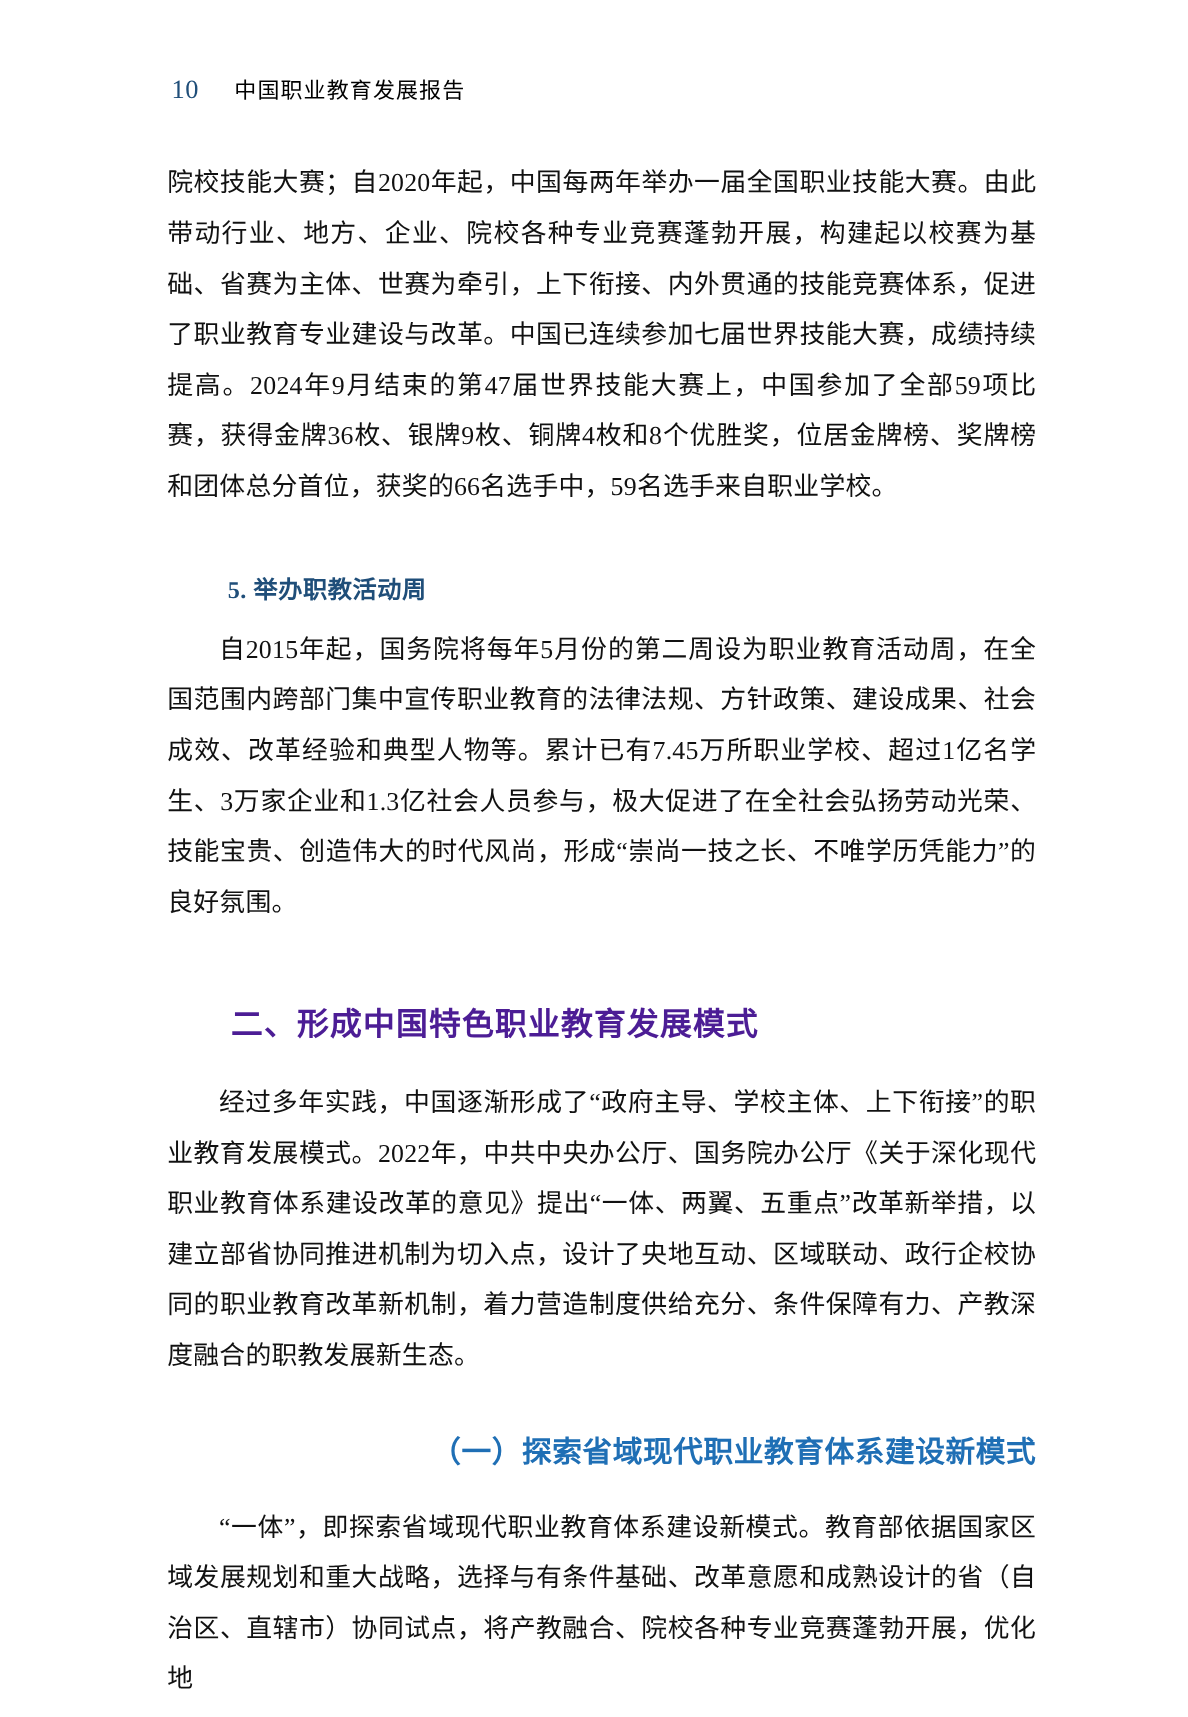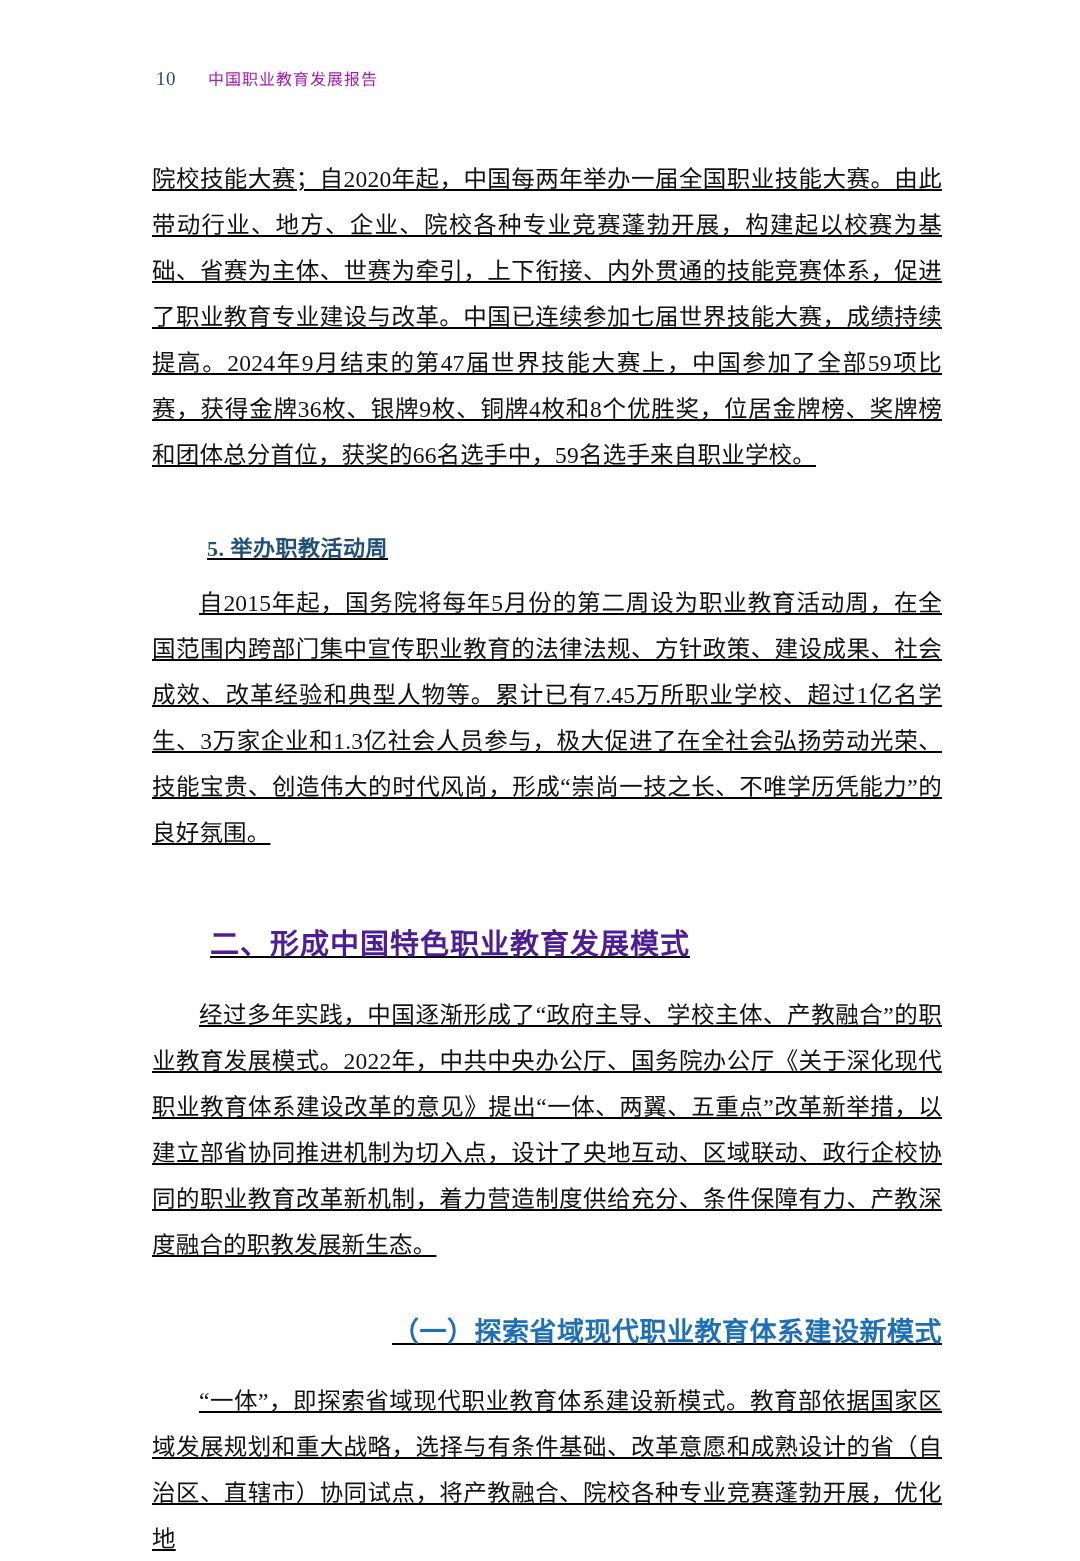--- a/index.html
+++ b/index.html
@@ -19,38 +19,37 @@
   
   .running-head {
     position: absolute;
     top: 66px;
     left: 156px;
     display: flex;
     align-items: baseline;
     color: #1f4e79;
   }
   .running-head .folio {
-    font-size: 19px;
+    font-size: 24px;
     letter-spacing: 0.5px;
     color: #1f4e79;
   }
   .running-head .rh-title {
-    font-size: 16px;
+    font-size: 20px;
     margin-left: 32px;
-    color: #a21caf;
+    color: #000000;
     letter-spacing: 1px;
   }
 
   
   .content {
     position: absolute;
-    top: 156px;
+    top: 144px;
     left: 152px;
     width: 790px;
-    text-decoration: underline;
   }
   p.body {
     margin: 0;
     font-size: 23.5px;
     line-height: 46px;
     color: #111111;
     text-align: justify;
     text-justify: inter-ideograph;
     letter-spacing: 0.2px;
   }
@@ -110,21 +109,21 @@
     <h3 class="sub-head">5.  举办职教活动周</h3>
 
     <p class="body indent">自2015年起，国务院将每年5月份的第二周设为职业教育活动周，在全国范围内跨部门集中宣传职业教育的法律法规、方针政策、建设成果、社会成效、改革经验和典型人物等。累计已有7.45万所职业学校、超过1亿名学生、3万家企业和1.3亿社会人员参与，极大促进了在全社会弘扬劳动光荣、技能宝贵、创造伟大的时代风尚，形成“崇尚一技之长、不唯学历凭能力”的良好氛围。</p>
 
     <div class="gap-lg"></div>
 
     <h1 class="section-head">二、形成中国特色职业教育发展模式</h1>
 
     <div class="gap-sm"></div>
 
-    <p class="body indent">经过多年实践，中国逐渐形成了“政府主导、学校主体、产教融合”的职业教育发展模式。2022年，中共中央办公厅、国务院办公厅《关于深化现代职业教育体系建设改革的意见》提出“一体、两翼、五重点”改革新举措，以建立部省协同推进机制为切入点，设计了央地互动、区域联动、政行企校协同的职业教育改革新机制，着力营造制度供给充分、条件保障有力、产教深度融合的职教发展新生态。</p>
+    <p class="body indent">经过多年实践，中国逐渐形成了“政府主导、学校主体、上下衔接”的职业教育发展模式。2022年，中共中央办公厅、国务院办公厅《关于深化现代职业教育体系建设改革的意见》提出“一体、两翼、五重点”改革新举措，以建立部省协同推进机制为切入点，设计了央地互动、区域联动、政行企校协同的职业教育改革新机制，着力营造制度供给充分、条件保障有力、产教深度融合的职教发展新生态。</p>
 
     <div class="gap-md"></div>
 
     <h2 class="subsection-head">（一）探索省域现代职业教育体系建设新模式</h2>
 
     <div class="gap-sm"></div>
 
     <p class="body indent">“一体”，即探索省域现代职业教育体系建设新模式。教育部依据国家区域发展规划和重大战略，选择与有条件基础、改革意愿和成熟设计的省（自治区、直辖市）协同试点，将产教融合、院校各种专业竞赛蓬勃开展，优化地</p>
 
   </div>

